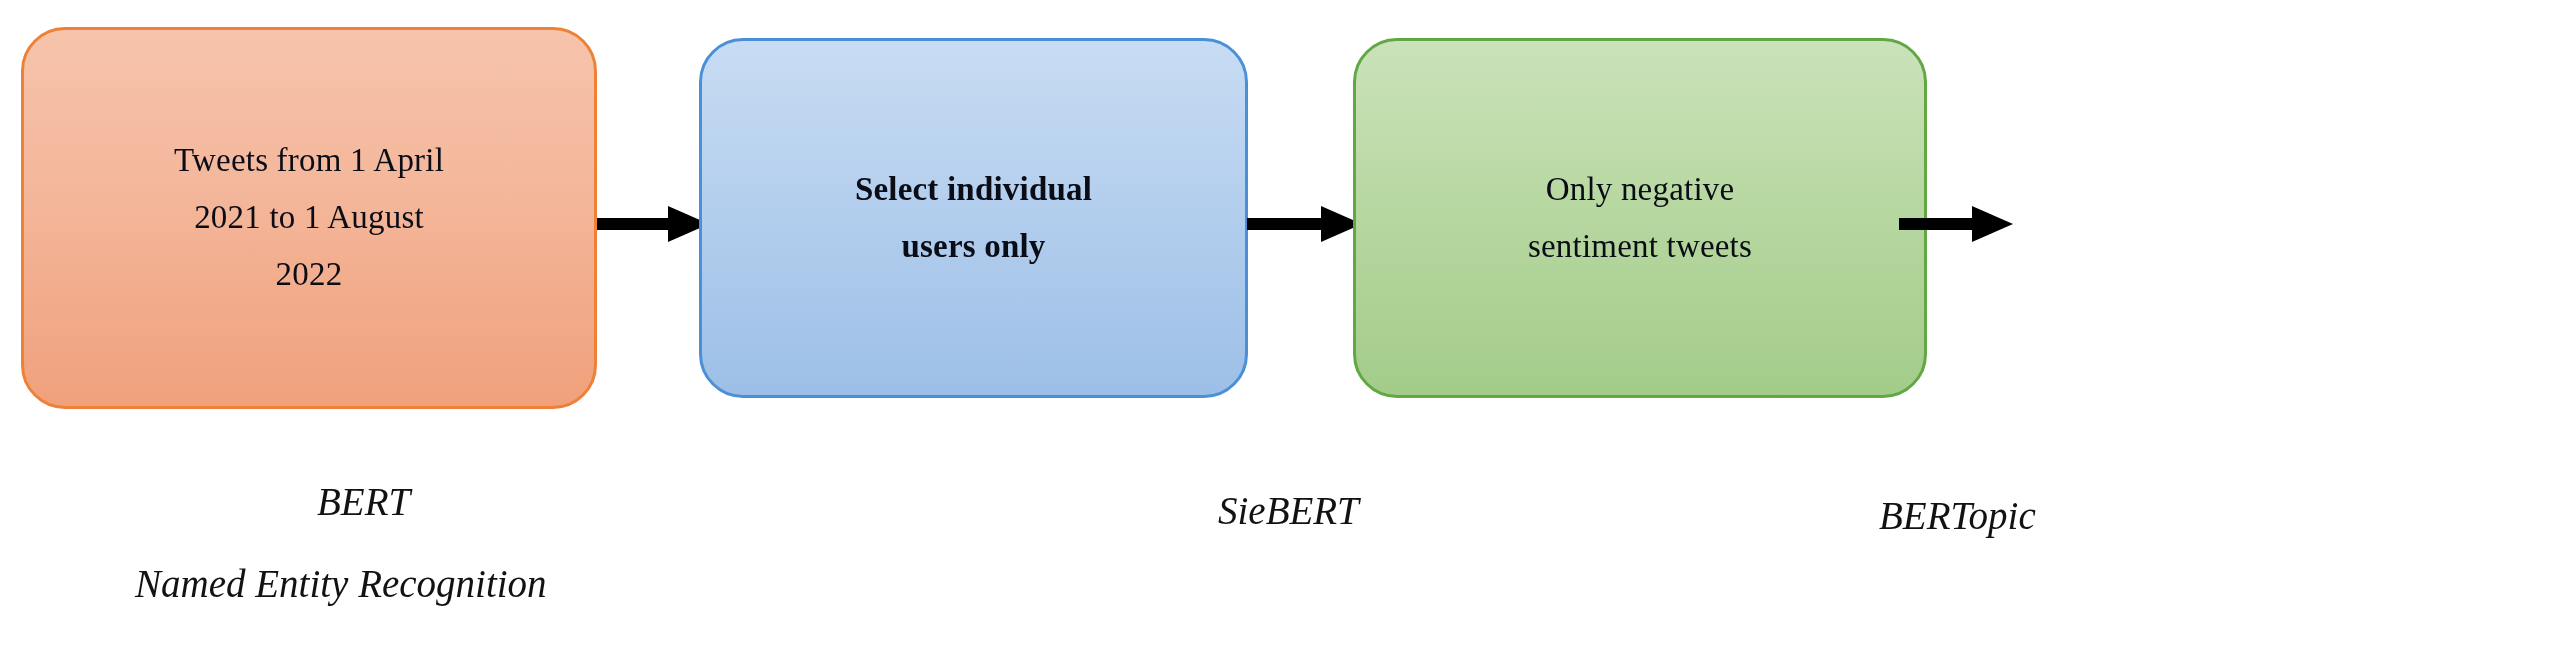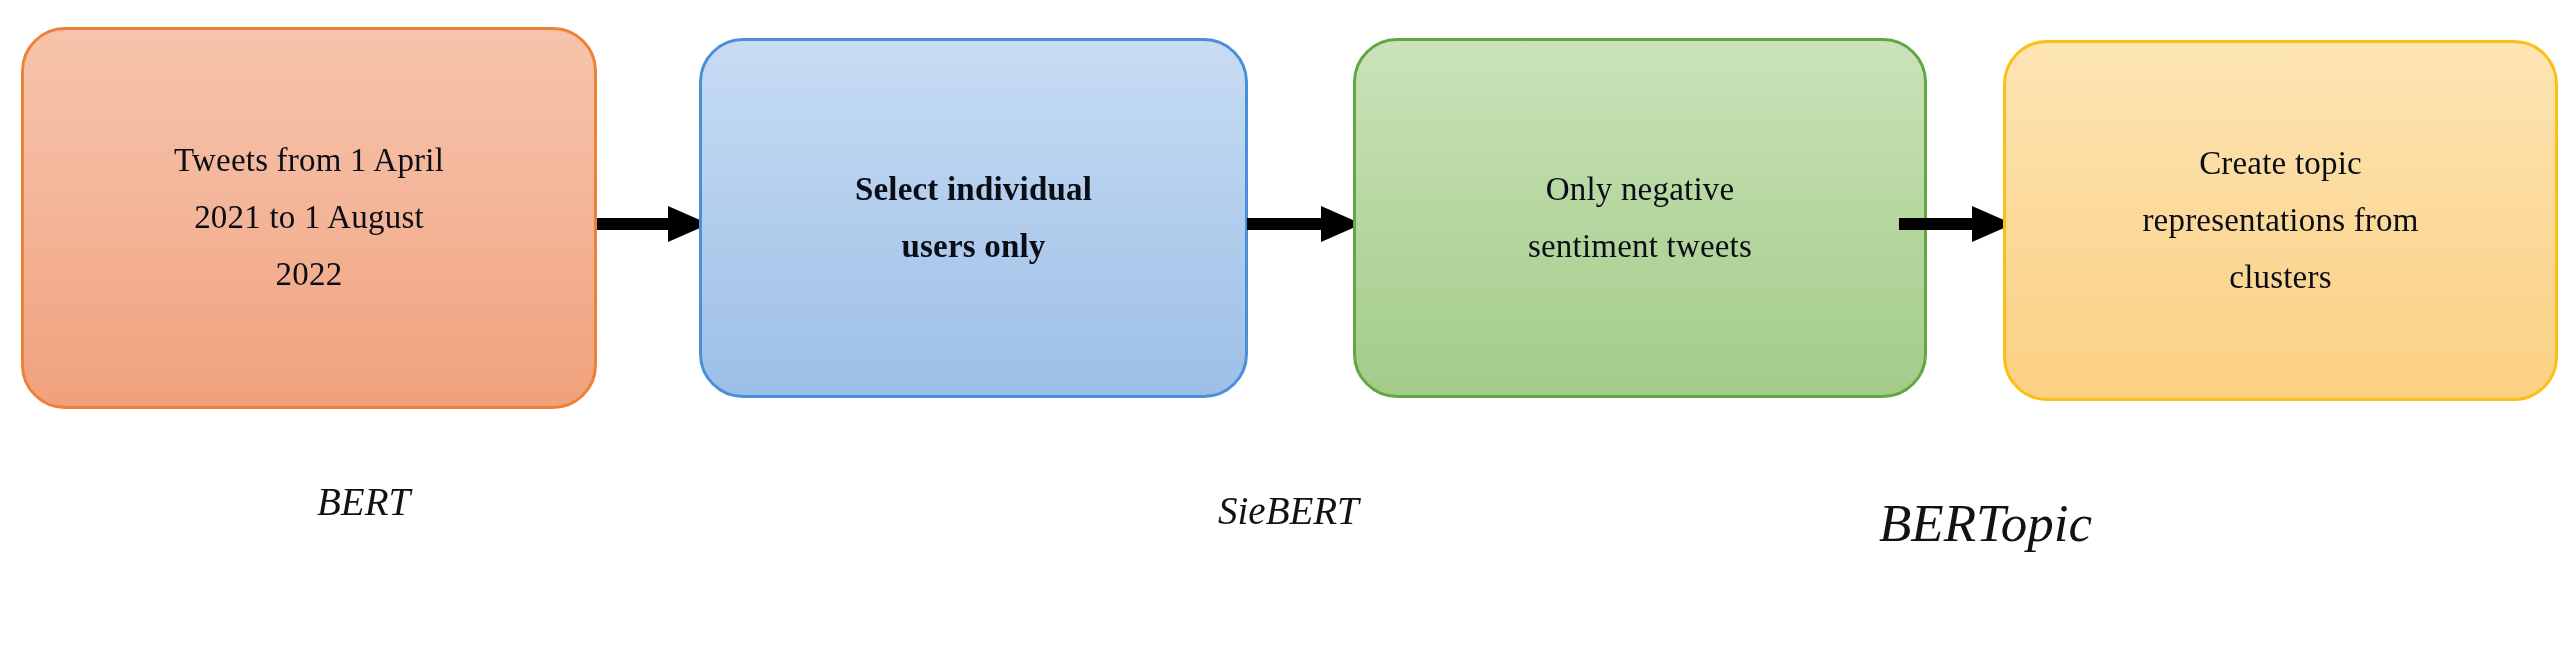--- a/index.html
+++ b/index.html
@@ -107,21 +107,21 @@
   .annotation {
     position: absolute;
     font-family: "Liberation Serif", "DejaVu Serif", serif;
     font-style: italic;
     color: #101214;
     white-space: nowrap;
   }
   #annot-bert      { left: 274px;  top: 479px; font-size: 39px; margin-left: 43px; }
   #annot-ner       { left: 135px;  top: 561px; font-size: 39px; }
   #annot-siebert   { left: 1218px; top: 488px; font-size: 39px; }
-  #annot-bertopic  { left: 1879px; top: 493px; font-size: 53px; }
+  #annot-bertopic  { left: 1879px; top: 493px; font-size: 39px; }
 </style>
 </head>
 <body>
 
 <div class="canvas">
 
   <div class="node" id="node-tweets">
     <span class="node-label">Tweets from 1 April
 2021 to 1 August
 2022</span>
@@ -145,27 +145,23 @@
   <div class="node" id="node-sentiment">
     <span class="node-label">Only negative
 sentiment tweets</span>
   </div>
 
   <div class="arrow" id="arrow-3">
     <div class="shaft"></div>
     <div class="head"></div>
   </div>
 
-  <div class="node" id="node-topics">
-    <span class="node-label">Create topic
-representations from
-clusters</span>
-  </div>
 
   <div class="annotation" id="annot-bert">BERT</div>
 
+  <div class="annotation" id="annot-ner">Named Entity Recognition</div>
 
   <div class="annotation" id="annot-siebert">SieBERT</div>
 
   <div class="annotation" id="annot-bertopic">BERTopic</div>
 
 </div>
 
 
 </body></html>

